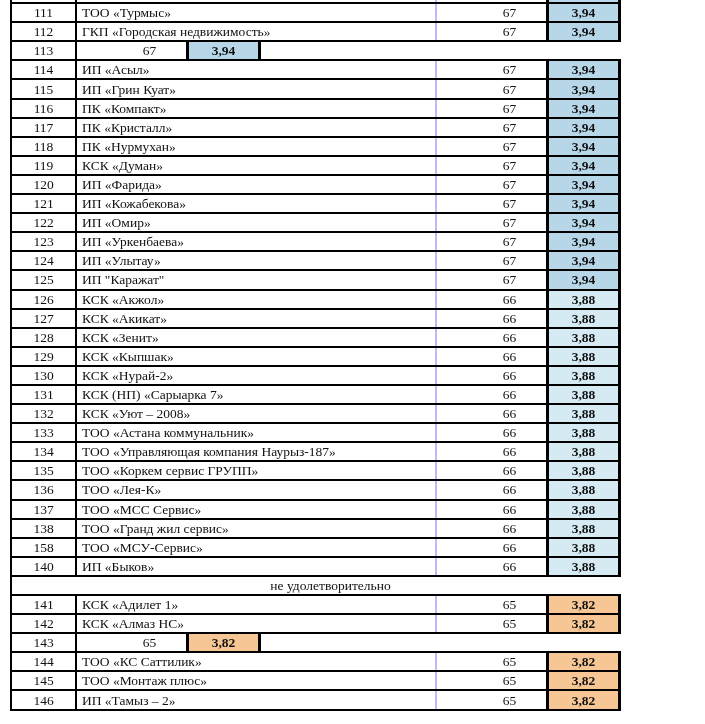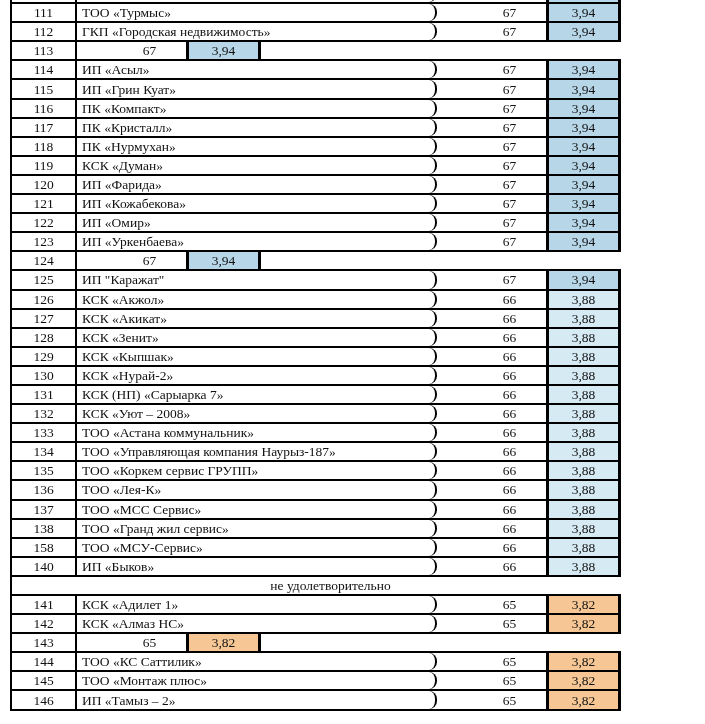--- a/index.html
+++ b/index.html
@@ -36,35 +36,35 @@
     align-items:center;
     overflow:hidden;
   }
   .c-num{
     width:65px;
     border-right:2px solid #000;
     justify-content:center;
   }
   .c-name{
     flex:1;
-    border-right:2px solid #000000;
+    border-right:2px solid #c4b5fd;
     padding-left:5px;
     white-space:nowrap;
-    border-radius:8px;
   }
   .c-score{
     width:76px;
     border-right:3px solid #000;
     justify-content:center;
     margin-left:36px;
   }
   .c-val{
     width:72px;
     border-right:3px solid #000;
     justify-content:center;
+    font-weight:bold;
   }
   .row.section-row{
     justify-content:center;
     font-size:13.5px;
     padding-left:28px;
   }
   .row.partial-row{
     position:relative;
   }
   .partial-row .c-name{position:relative;}
@@ -164,20 +164,21 @@
         <div class="cell c-val" style="background: rgb(183, 215, 232);">3,94</div>
       </div>
       <div class="row">
         <div class="cell c-num">123</div>
         <div class="cell c-name">ИП «Уркенбаева»</div>
         <div class="cell c-score">67</div>
         <div class="cell c-val" style="background: rgb(183, 215, 232);">3,94</div>
       </div>
       <div class="row">
         <div class="cell c-num">124</div>
+        <div class="cell c-name">ИП «Улытау»</div>
         <div class="cell c-score">67</div>
         <div class="cell c-val" style="background: rgb(183, 215, 232);">3,94</div>
       </div>
       <div class="row">
         <div class="cell c-num">125</div>
         <div class="cell c-name">ИП "Каражат"</div>
         <div class="cell c-score">67</div>
         <div class="cell c-val" style="background: rgb(183, 215, 232);">3,94</div>
       </div>
       <div class="row">

